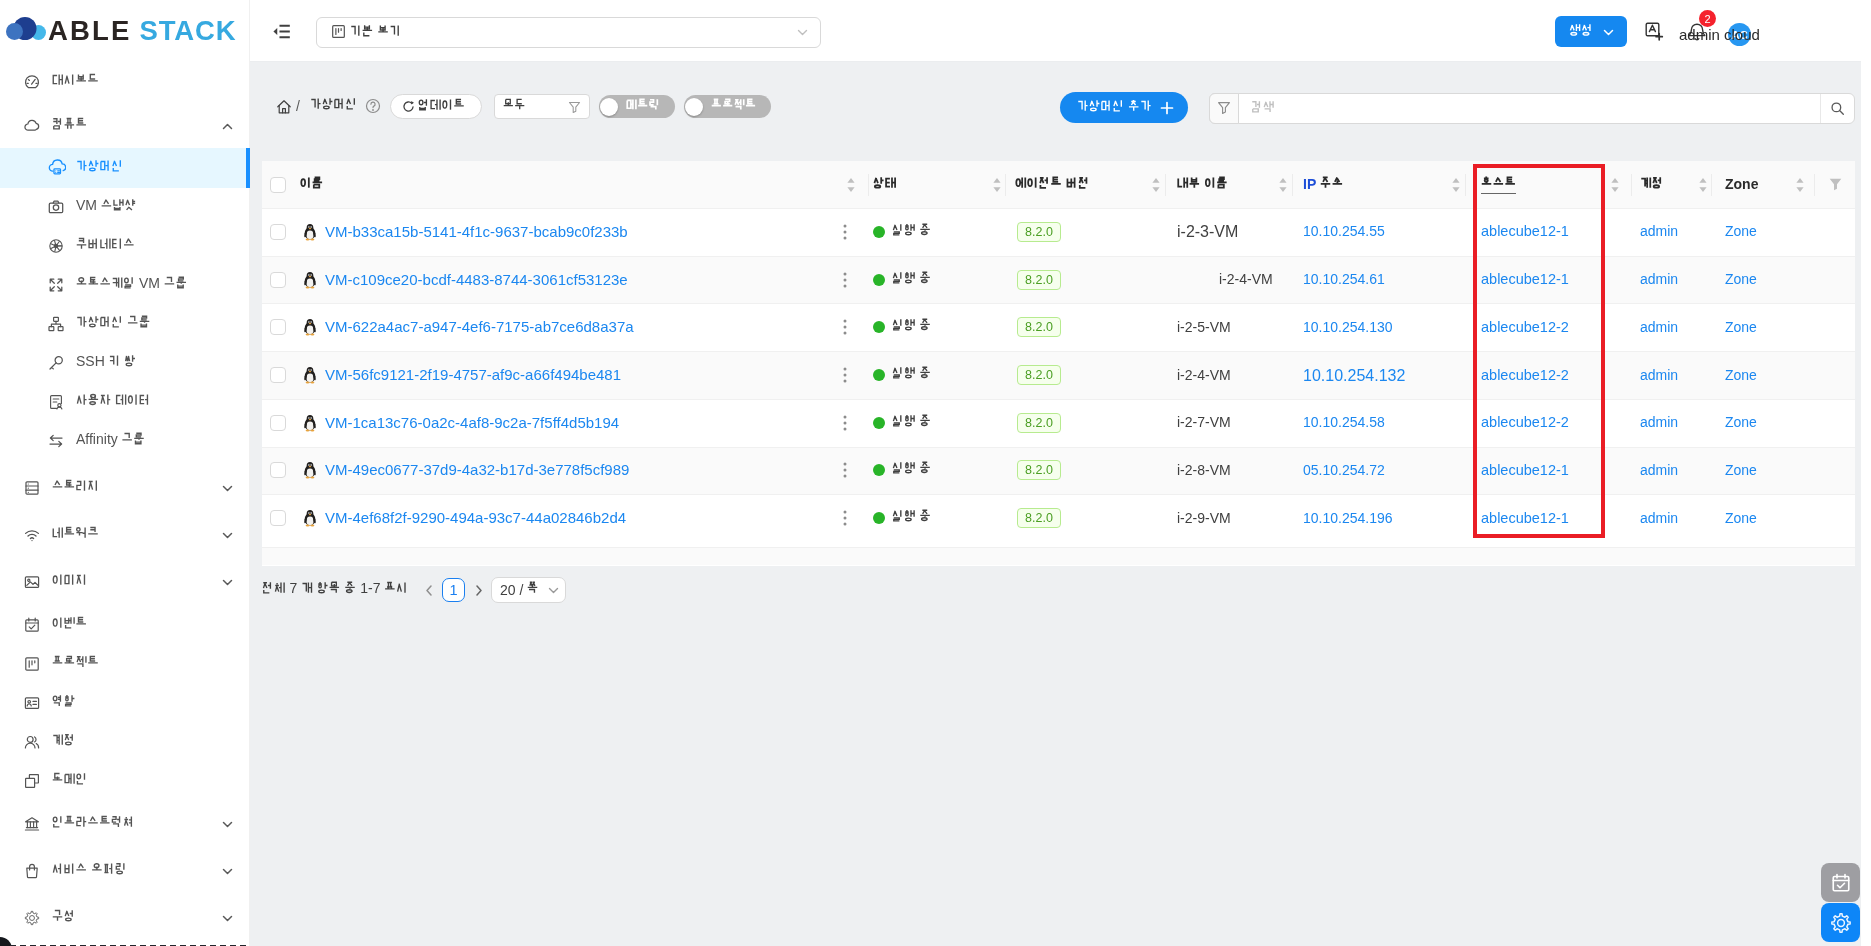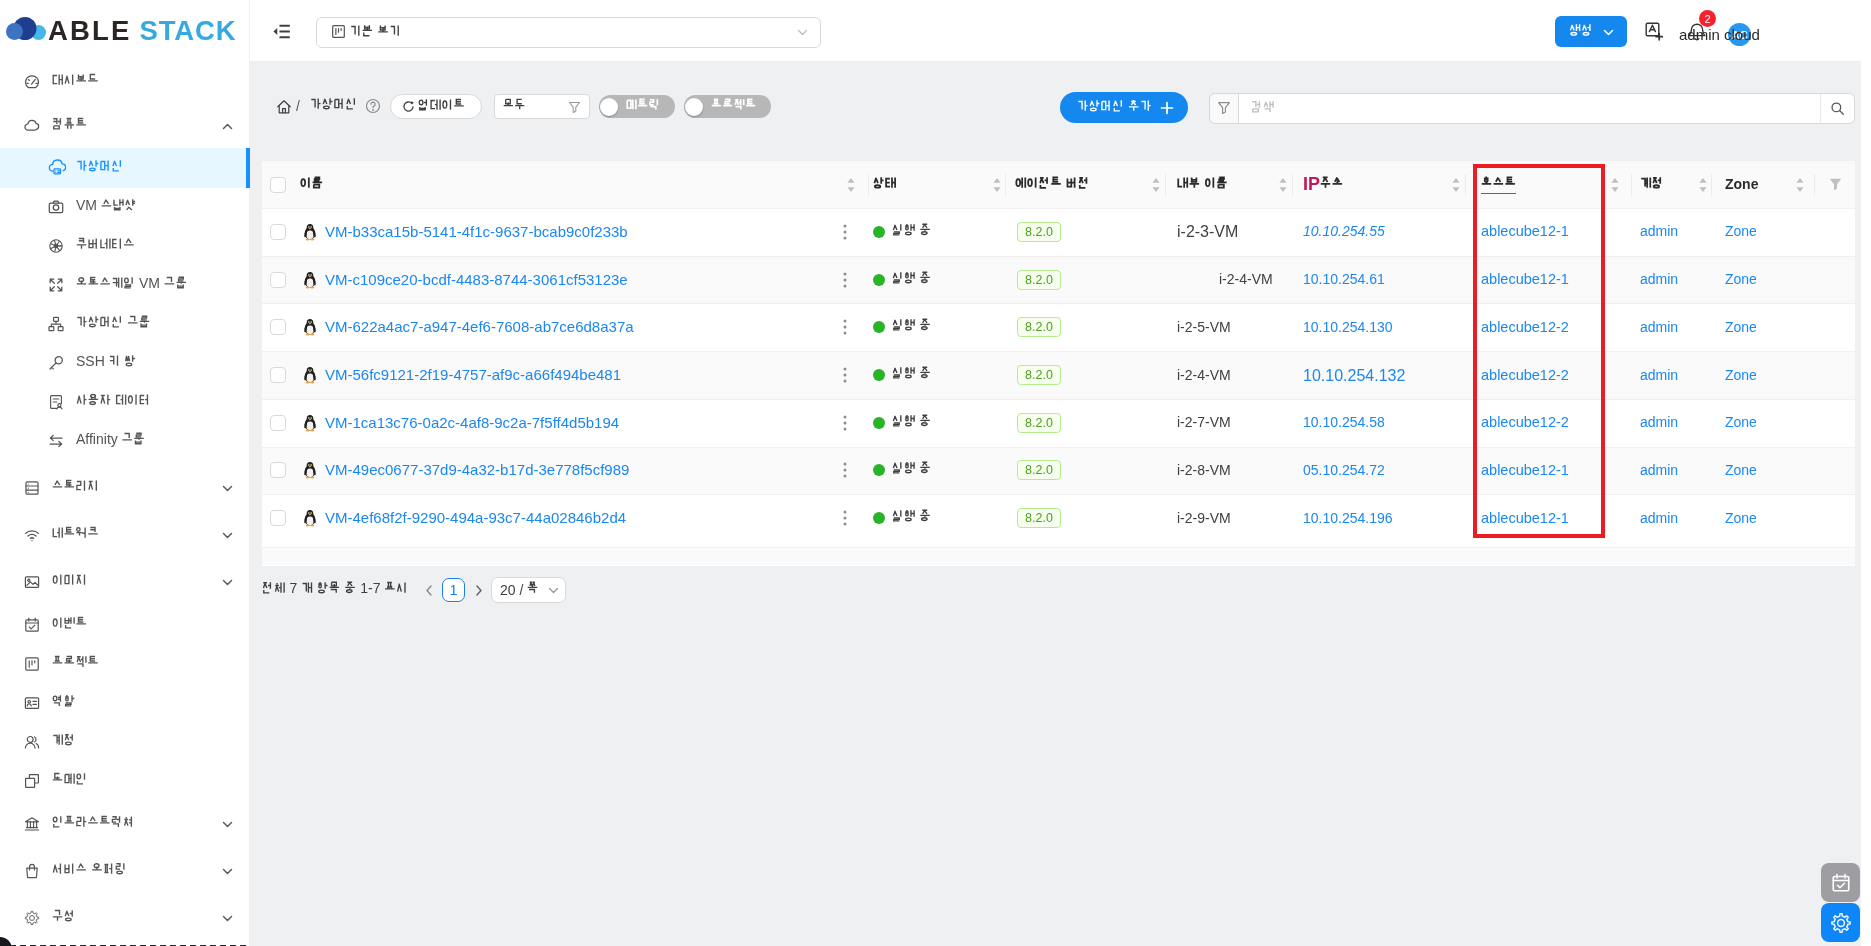--- a/index.html
+++ b/index.html
@@ -608,21 +608,21 @@
     <svg width="52" height="17" viewBox="0 0 52 17" style="display:block">
       <path d="M1.25 2.54 L1.25 10.62 L5.17 10.62 M7.16 1.47 L7.16 11.69 M10.27 1.47 L10.27 11.69 M7.16 6.58 L10.27 6.58" fill="none" stroke="#2b2b2b" stroke-width="1.75"></path>
       <path d="M14.64 1.47 L14.64 5.94 L19.38 5.94 L19.38 1.47 M14.64 3.8 L19.38 3.8 M12.57 7.86 L22.1 7.86 M17.33 7.86 L17.33 11.69" fill="none" stroke="#2b2b2b" stroke-width="1.75"></path>
       <path d="M36.37 1.47 L36.37 11.69" fill="none" stroke="#2b2b2b" stroke-width="1.75"></path>
       <ellipse cx="30.76" cy="6.58" rx="1.91" ry="3.56" fill="none" stroke="#2b2b2b" stroke-width="1.75"></ellipse>
       <path d="M42.19 1.26 L46.93 1.26 L46.93 3 L42.19 3 L42.19 4.88 L47.04 4.88 M40.12 6.37 L49.65 6.37 M41.36 8.5 L46.83 8.5 L46.83 11.69 L41.36 11.69 L41.36 8.5" fill="none" stroke="#2b2b2b" stroke-width="1.75"></path>
       <text x="23.66" y="12.46" font-family="Liberation Sans, sans-serif" font-size="14" font-weight="600" fill="#2b2b2b" textLength="3.89" xml:space="preserve"> </text>
     </svg>
   </div>
 <div style="position:absolute;left:1303px;top:176.0px;height:17px;display:flex;align-items:center;">
-    <span style="font-family:'Liberation Sans',sans-serif;font-size:18px;color:#be185d;font-weight:600;line-height:17px;white-space:pre;">IP </span>
+    <span style="font-family:'Liberation Sans',sans-serif;font-size:14px;color:#1d4ed8;font-weight:600;line-height:17px;white-space:pre;">IP </span>
   </div>
 <div style="position:absolute;left:1319.8671875px;top:175.6px;">
     <svg width="24" height="17" viewBox="0 0 24 17" style="display:block">
       <path d="M2.81 1.47 L7.66 1.47 M5.29 1.47 L3.08 5.94 M5.29 2.46 L7.55 5.94 M0.74 7.86 L10.27 7.86 M5.5 7.86 L5.5 11.69" fill="none" stroke="#2b2b2b" stroke-width="1.75"></path>
       <path d="M17.12 1.47 L14.85 5.94 M17.12 2.28 L19.49 5.94 M12.57 7.86 L22.1 7.86 M17.33 4.45 L17.33 7.86" fill="none" stroke="#2b2b2b" stroke-width="1.75"></path>
     </svg>
   </div>
 <div style="position:absolute;left:1481px;top:175.6px;">
     <svg width="36" height="17" viewBox="0 0 36 17" style="display:block">
       <path d="M4.32 1.47 L6.15 1.47 M2.91 2.46 L7.55 2.46 M0.74 7.86 L10.27 7.86 M5.5 4.45 L5.5 7.86" fill="none" stroke="#2b2b2b" stroke-width="1.75"></path>
@@ -738,21 +738,21 @@
       <path d="M30.36 1.26 L35.21 1.26 M32.84 1.26 L30.63 4.88 M32.84 2.06 L35.1 4.88 M28.29 6.37 L37.82 6.37 M33.05 6.37 L33.05 7.86" fill="none" stroke="#404040" stroke-width="1.37"></path>
       <ellipse cx="32.33" cy="10.09" rx="2.74" ry="1.4" fill="none" stroke="#404040" stroke-width="1.37"></ellipse>
       <text x="23.66" y="12.46" font-family="Liberation Sans, sans-serif" font-size="14" font-weight="400" fill="#404040" textLength="3.89" xml:space="preserve"> </text>
     </svg>
   </div>
 <div class="abs" style="left:1017px;top:221.8px;width:44px;height:20px;background:#f6ffed;border:1px solid #b7eb8f;border-radius:4px;color:#4a9e22;font-family:'Liberation Sans',sans-serif;font-size:12.5px;display:flex;align-items:center;justify-content:center;">8.2.0</div>
 <div style="position:absolute;left:1177px;top:223.3px;height:17px;display:flex;align-items:center;">
     <span style="font-family:'Liberation Sans',sans-serif;font-size:16px;color:#404040;font-weight:400;line-height:17px;white-space:pre;">i-2-3-VM</span>
   </div>
 <div style="position:absolute;left:1303px;top:223.3px;height:17px;display:flex;align-items:center;">
-    <span style="font-family:'Liberation Sans',sans-serif;font-size:14px;color:#1b87f0;font-weight:400;line-height:17px;white-space:pre;font-style:italic;">10.10.254.55</span>
+    <span style="font-family:'Liberation Sans',sans-serif;font-size:14px;color:#1b87f0;font-weight:400;line-height:17px;white-space:pre;">10.10.254.55</span>
   </div>
 <div style="position:absolute;left:1481px;top:223.3px;height:17px;display:flex;align-items:center;">
     <span style="font-family:'Liberation Sans',sans-serif;font-size:14.5px;color:#1b87f0;font-weight:400;line-height:17px;white-space:pre;">ablecube12-1</span>
   </div>
 <div style="position:absolute;left:1640px;top:223.3px;height:17px;display:flex;align-items:center;">
     <span style="font-family:'Liberation Sans',sans-serif;font-size:14px;color:#1b87f0;font-weight:400;line-height:17px;white-space:pre;">admin</span>
   </div>
 <div style="position:absolute;left:1725px;top:223.3px;height:17px;display:flex;align-items:center;">
     <span style="font-family:'Liberation Sans',sans-serif;font-size:14px;color:#1b87f0;font-weight:400;line-height:17px;white-space:pre;">Zone</span>
   </div>
@@ -818,21 +818,21 @@
       <ellipse cx="4.6" cy="11" rx="1.1" ry="3.4" fill="#22201f" transform="rotate(12 4.6 11)"></ellipse>
       <ellipse cx="13.4" cy="11" rx="1.1" ry="3.4" fill="#22201f" transform="rotate(-12 13.4 11)"></ellipse>
       <circle cx="7.9" cy="3.9" r="0.75" fill="#fff"></circle>
       <circle cx="10.1" cy="3.9" r="0.75" fill="#fff"></circle>
       <path d="M7.6 5.2 L9 6.6 L10.4 5.2 Q9 4.5 7.6 5.2 z" fill="#e8a33d"></path>
       <ellipse cx="6.6" cy="16.4" rx="2" ry="1" fill="#e8a33d"></ellipse>
       <ellipse cx="11.4" cy="16.4" rx="2" ry="1" fill="#e8a33d"></ellipse>
     </svg>
   </div>
 <div style="position:absolute;left:325px;top:318.2px;height:18px;display:flex;align-items:center;">
-    <span style="font-family:'Liberation Sans',sans-serif;font-size:15px;color:#1b87f0;font-weight:400;line-height:18px;white-space:pre;">VM-622a4ac7-a947-4ef6-7608-ab7ce6d8a37a</span>
+    <span style="font-family:'Liberation Sans',sans-serif;font-size:15px;color:#1b87f0;font-weight:400;line-height:18px;white-space:pre;">VM-622a4ac7-a947-4ef6-7175-ab7ce6d8a37a</span>
   </div>
 <div style="position:absolute;left:843px;top:319.25px;">
     <svg width="4" height="16" viewBox="0 0 4 16" style="display:block">
       <circle cx="2" cy="2" r="1.5" fill="#8c8c8c"></circle>
       <circle cx="2" cy="8" r="1.5" fill="#8c8c8c"></circle>
       <circle cx="2" cy="14" r="1.5" fill="#8c8c8c"></circle>
     </svg>
   </div>
 <div class="abs" style="left:873px;top:321.2px;width:12px;height:12px;border-radius:50%;background:#28b428;"></div>
 <div style="position:absolute;left:892px;top:318.3px;">

